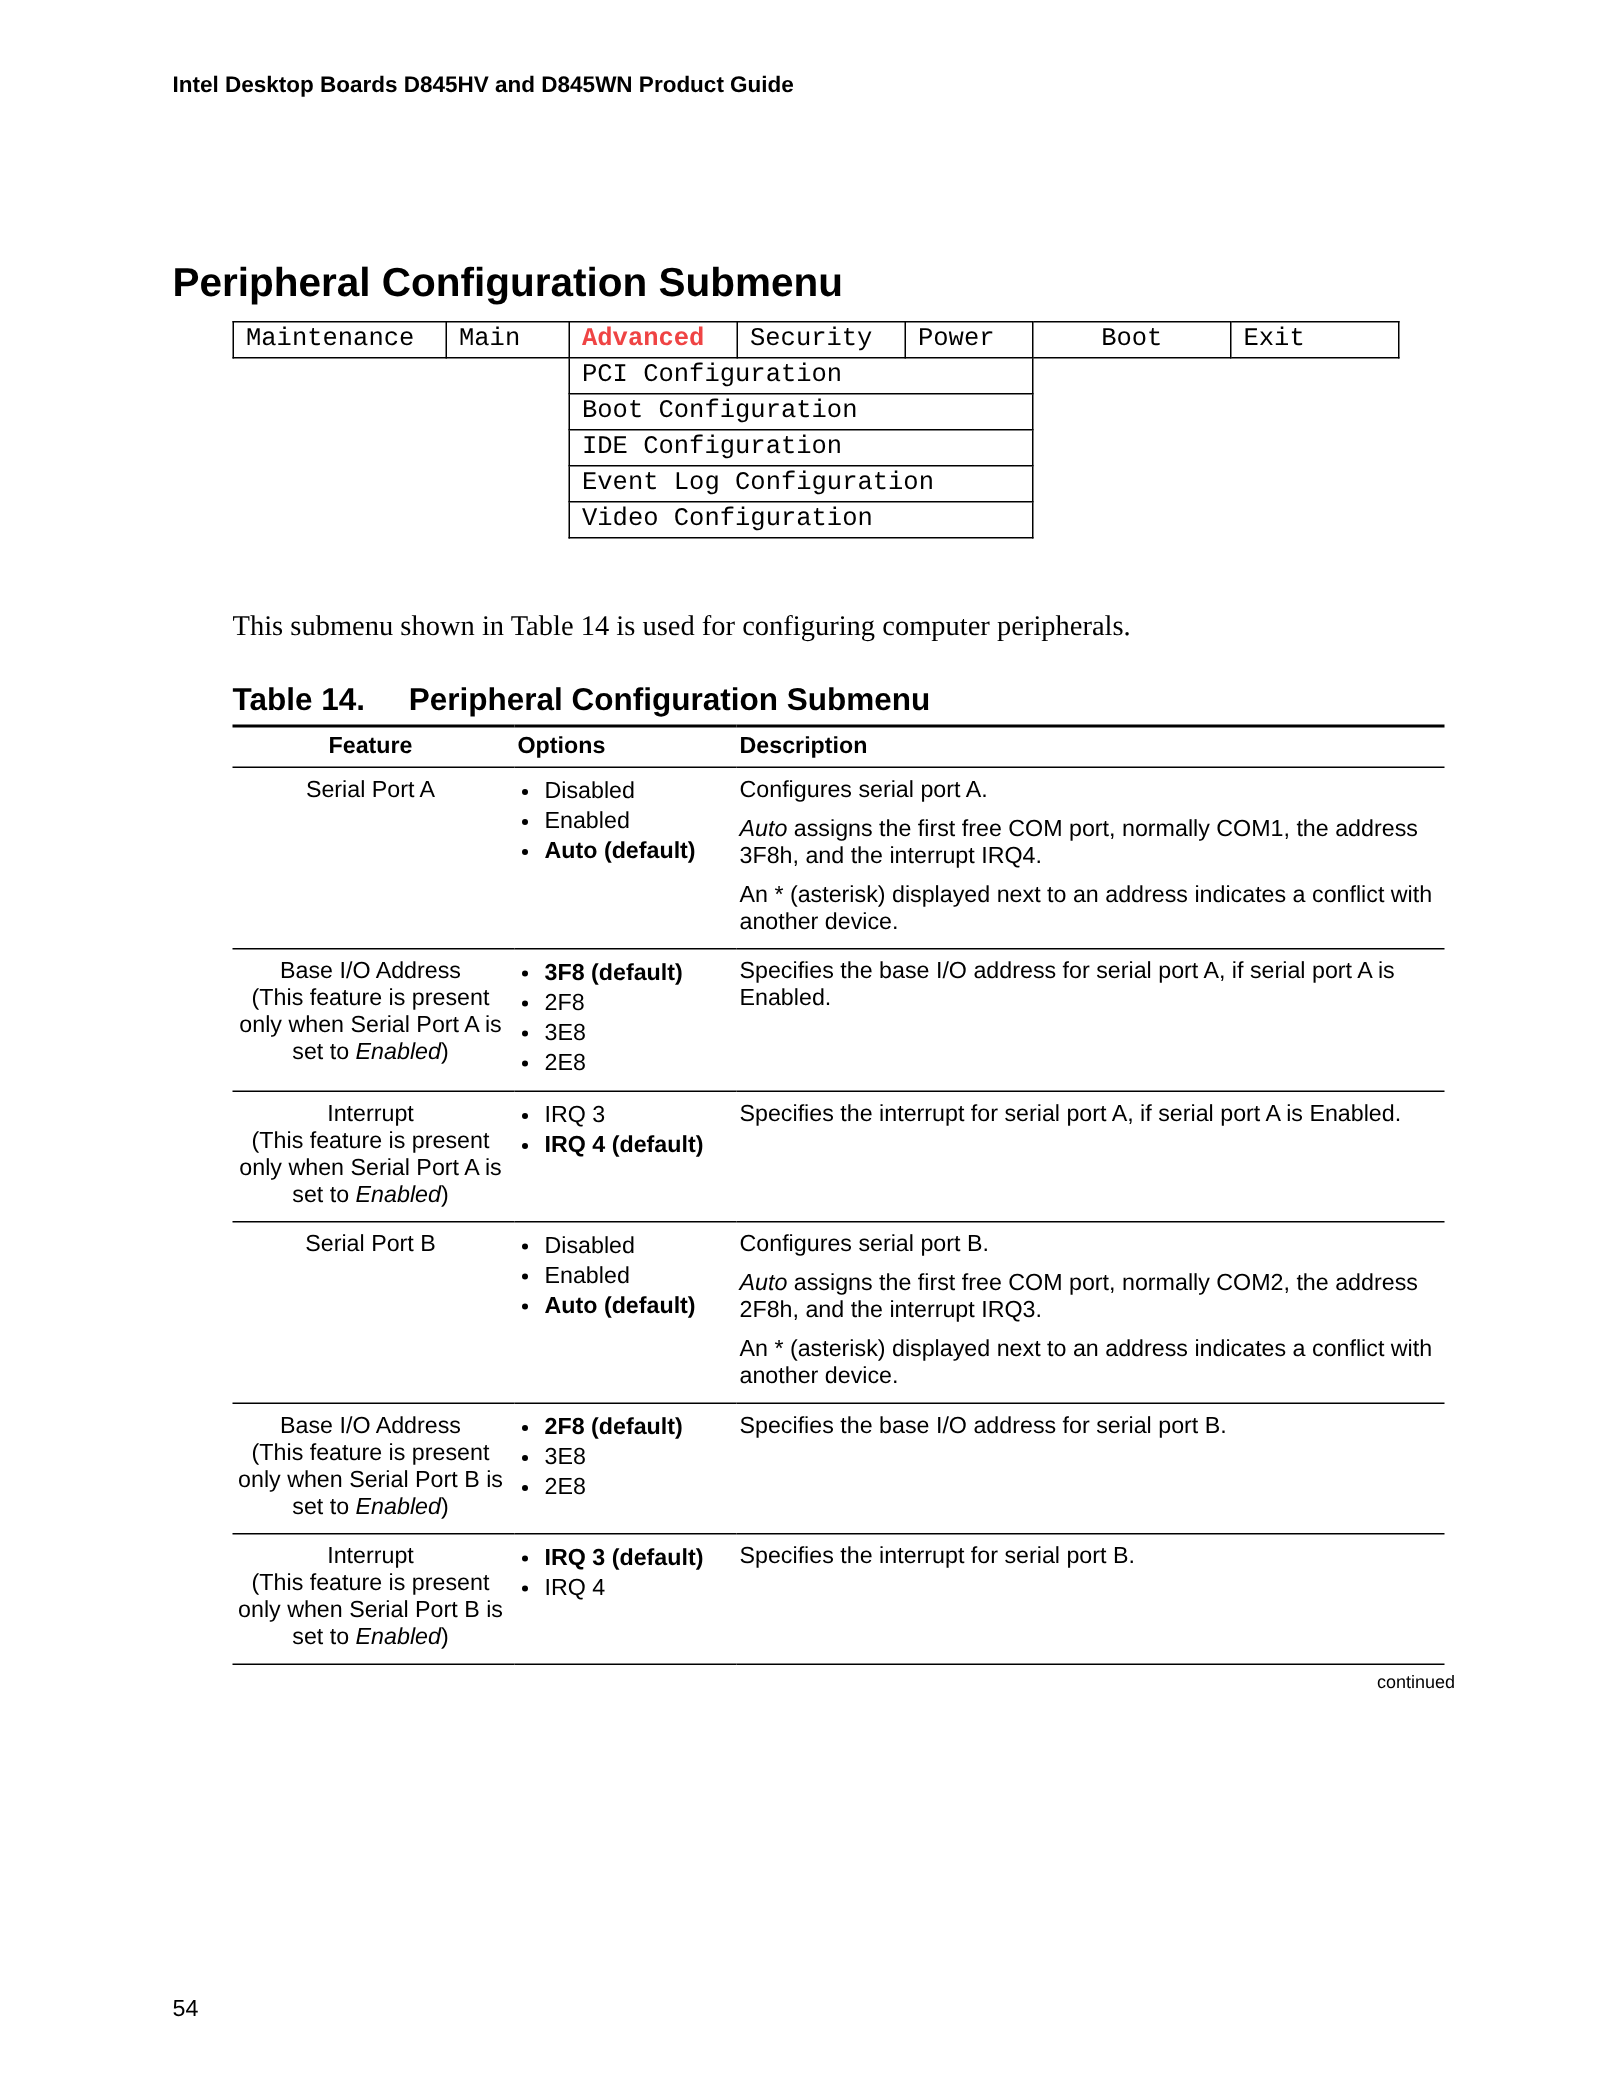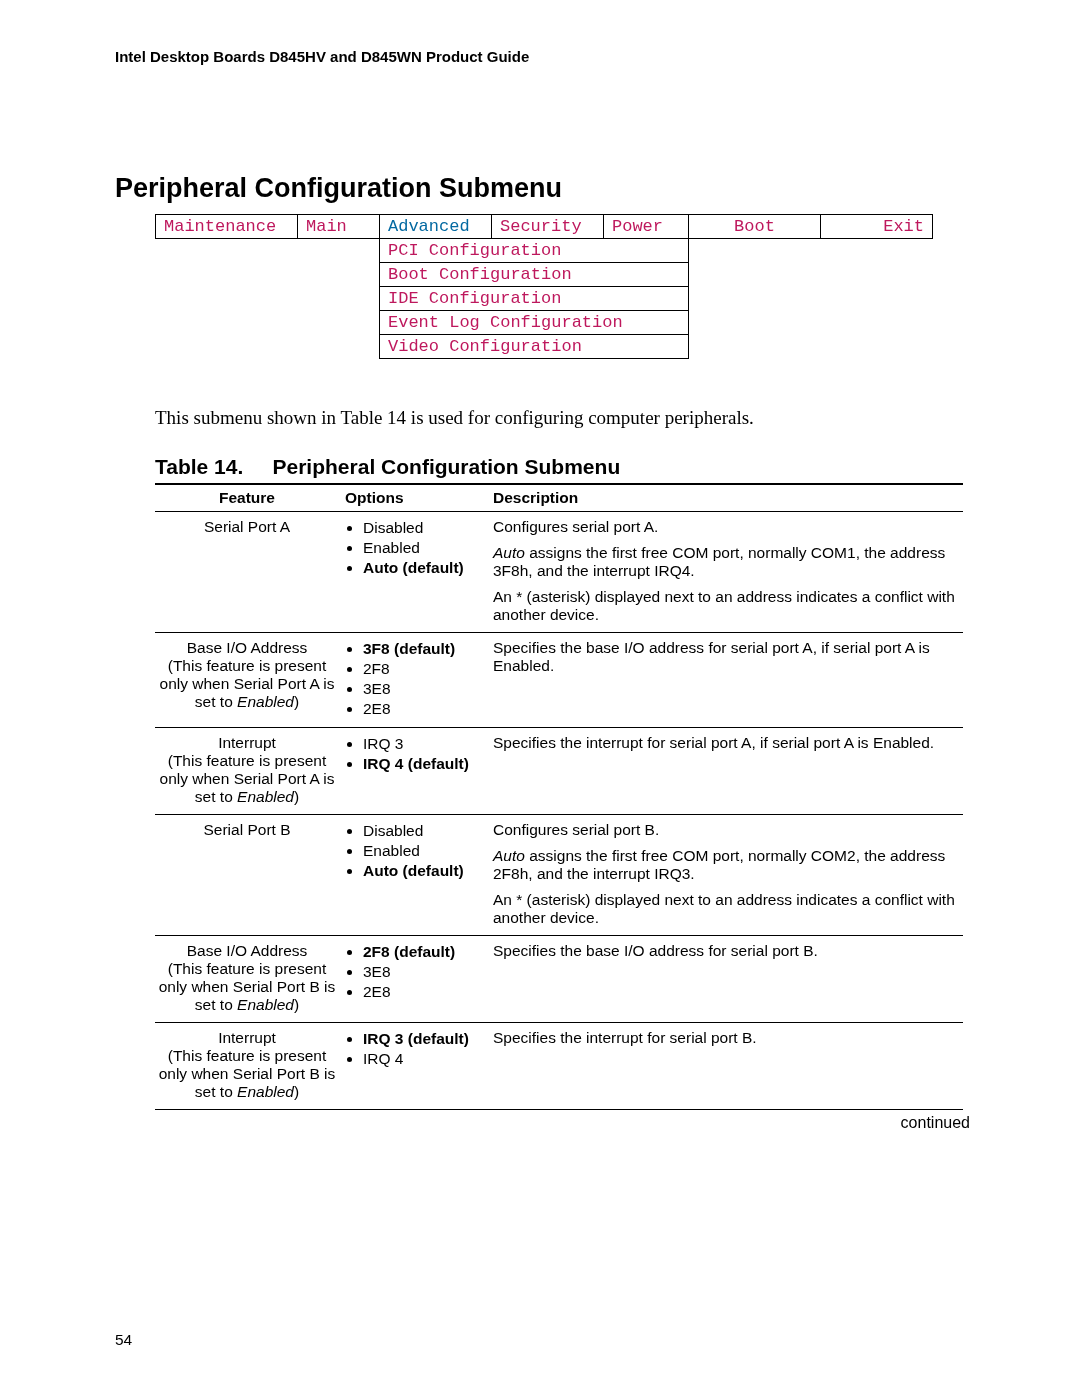--- a/index.html
+++ b/index.html
@@ -28,34 +28,34 @@
   .nav-table {
     border-collapse: collapse;
     margin-left: 40px;
     margin-bottom: 8px;
   }
   .nav-table td {
     border: 1px solid #000;
     font-family: "Courier New", monospace;
     font-size: 17px;
     padding: 2px 8px;
-    color: #be185d;
+    color: #000000;
     white-space: nowrap;
   }
   .nav-table td.bold {
-    font-weight: normal;
-    color: #0369a1;
+    font-weight: bold;
+    color: #ef4444;
   }
   .nav-row td:nth-child(1) { width: 125px; }
   .nav-row td:nth-child(2) { width: 65px; }
   .nav-row td:nth-child(3) { width: 95px; }
   .nav-row td:nth-child(4) { width: 95px; }
   .nav-row td:nth-child(5) { width: 68px; }
   .nav-row td:nth-child(6) { width: 115px; text-align:center;}
-  .nav-row td:nth-child(7) { width: 95px; text-align:right;}
+  .nav-row td:nth-child(7) { width: 95px; text-align:left;}
   .sub-row td { border-top:none; }
   .intro {
     font-family: "Times New Roman", serif;
     font-size: 19px;
     margin-left: 40px;
     margin-bottom: 26px;
     margin-top: 48px;
   }
   .table-caption {
     font-size: 21px;
@@ -97,21 +97,21 @@
   .italic { font-style: italic; }
   .feat-note {
     font-size: 15.5px;
   }
   .desc p {
     margin: 0 0 8px 0;
   }
   .desc p:last-child { margin-bottom: 0; }
   .continued {
     text-align: right;
-    font-size: 16px;
+    font-size: 12px;
     margin-right: 110px;
     margin-top: 4px;
   }
   .page-num {
     position: absolute;
     bottom: 48px;
     left: 115px;
     font-size: 15.5px;
   }
 </style>

